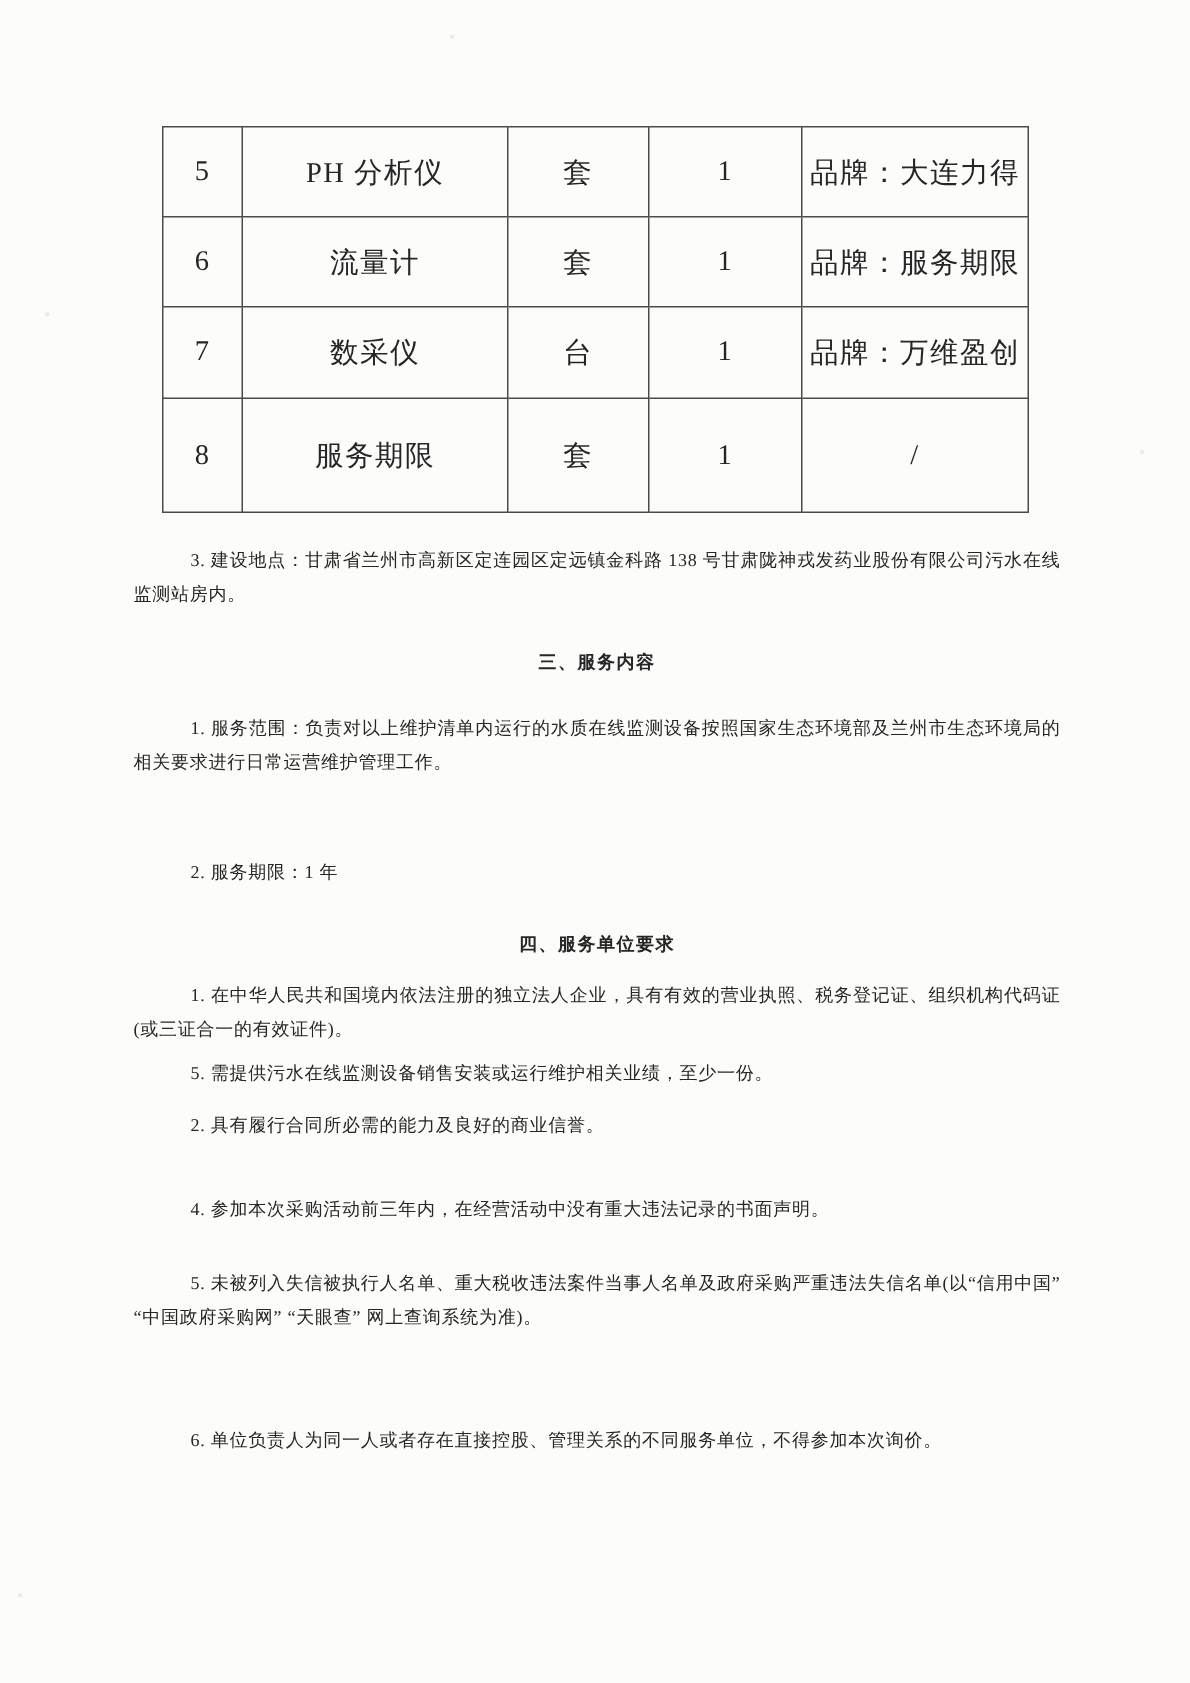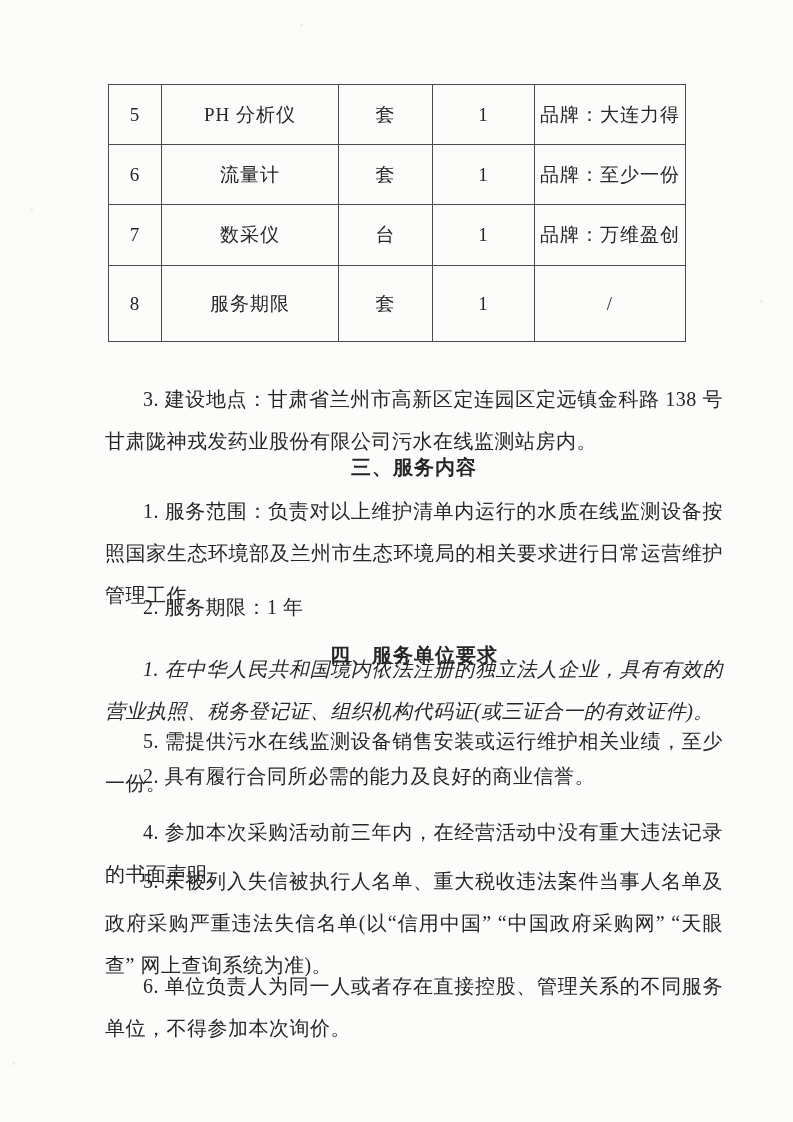--- a/index.html
+++ b/index.html
@@ -33,41 +33,41 @@
   }
   tr.r1 td { height:59px; }
   tr.r2 td { height:59px; }
   tr.r3 td { height:60px; }
   tr.r4 td { height:75px; }
 
   
   .content { position:absolute; left:89px; top:0; width:618px; }
   .content p, .content h2 {
     position:absolute;
-    margin:16px;
+    margin:0;
     width:618px;
-    font-size:20px;
-    line-height:42px;
+    font-size:12px;
+    line-height:23px;
     letter-spacing:0.5px;
     text-align:justify;
     font-weight:normal;
   }
   .content h2 {
     font-family:"Liberation Sans","DejaVu Sans",sans-serif;
     font-weight:700;
     letter-spacing:1px;
     text-align:center;
   }
   .indent { text-indent:38px; }
   .b-loc   { top:362px; }
   .b-h3    { top:430px; }
   .b-scope { top:474px; }
   .b-term  { top:570px; }
   .b-h4    { top:618px; }
-  .b-r1    { top:632px;font-style:italic; }
+  .b-r1    { top:652px; }
   .b-r2    { top:704px; }
   .b-r3    { top:739px; }
   .b-r4    { top:795px; }
   .b-r5    { top:844px; }
   .b-r6    { top:949px; }
 </style>
 </head>
 <body>
 
 <div class="page">
@@ -94,21 +94,21 @@
           <td>PH 分析仪</td>
           <td>套</td>
           <td>1</td>
           <td>品牌：大连力得</td>
         </tr>
         <tr class="r2">
           <td>6</td>
           <td>流量计</td>
           <td>套</td>
           <td>1</td>
-          <td>品牌：至少一份</td>
+          <td>品牌：服务期限</td>
         </tr>
         <tr class="r3">
           <td>7</td>
           <td>数采仪</td>
           <td>台</td>
           <td>1</td>
           <td>品牌：万维盈创</td>
         </tr>
         <tr class="r4">
           <td>8</td>

